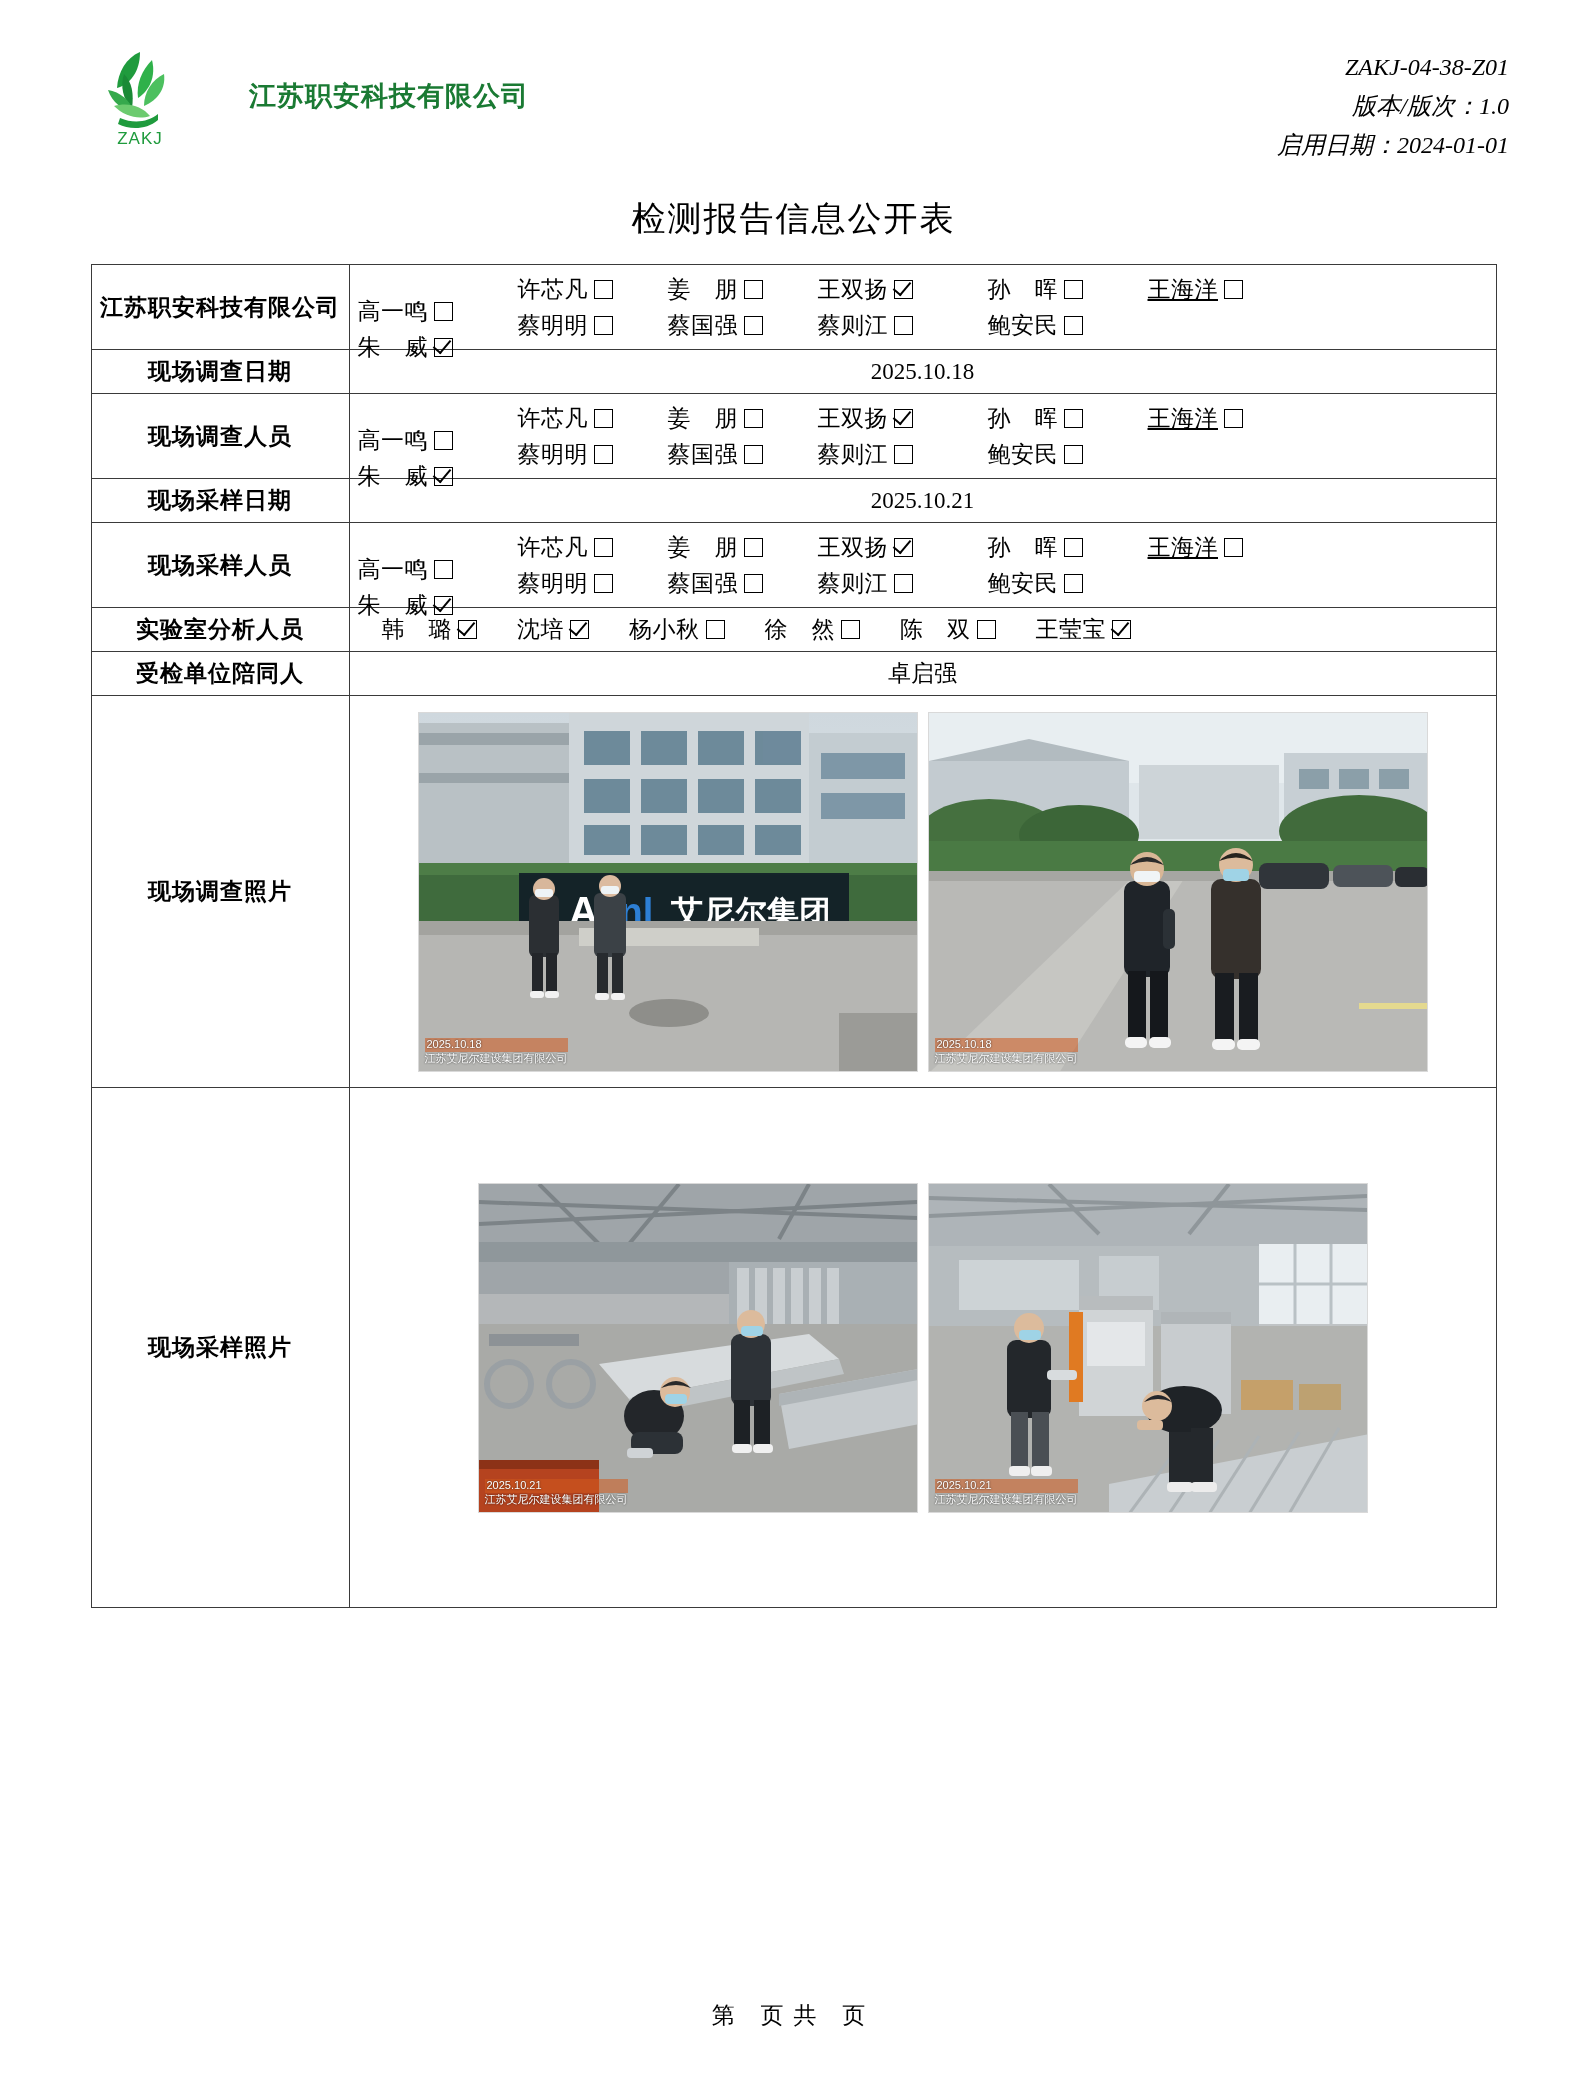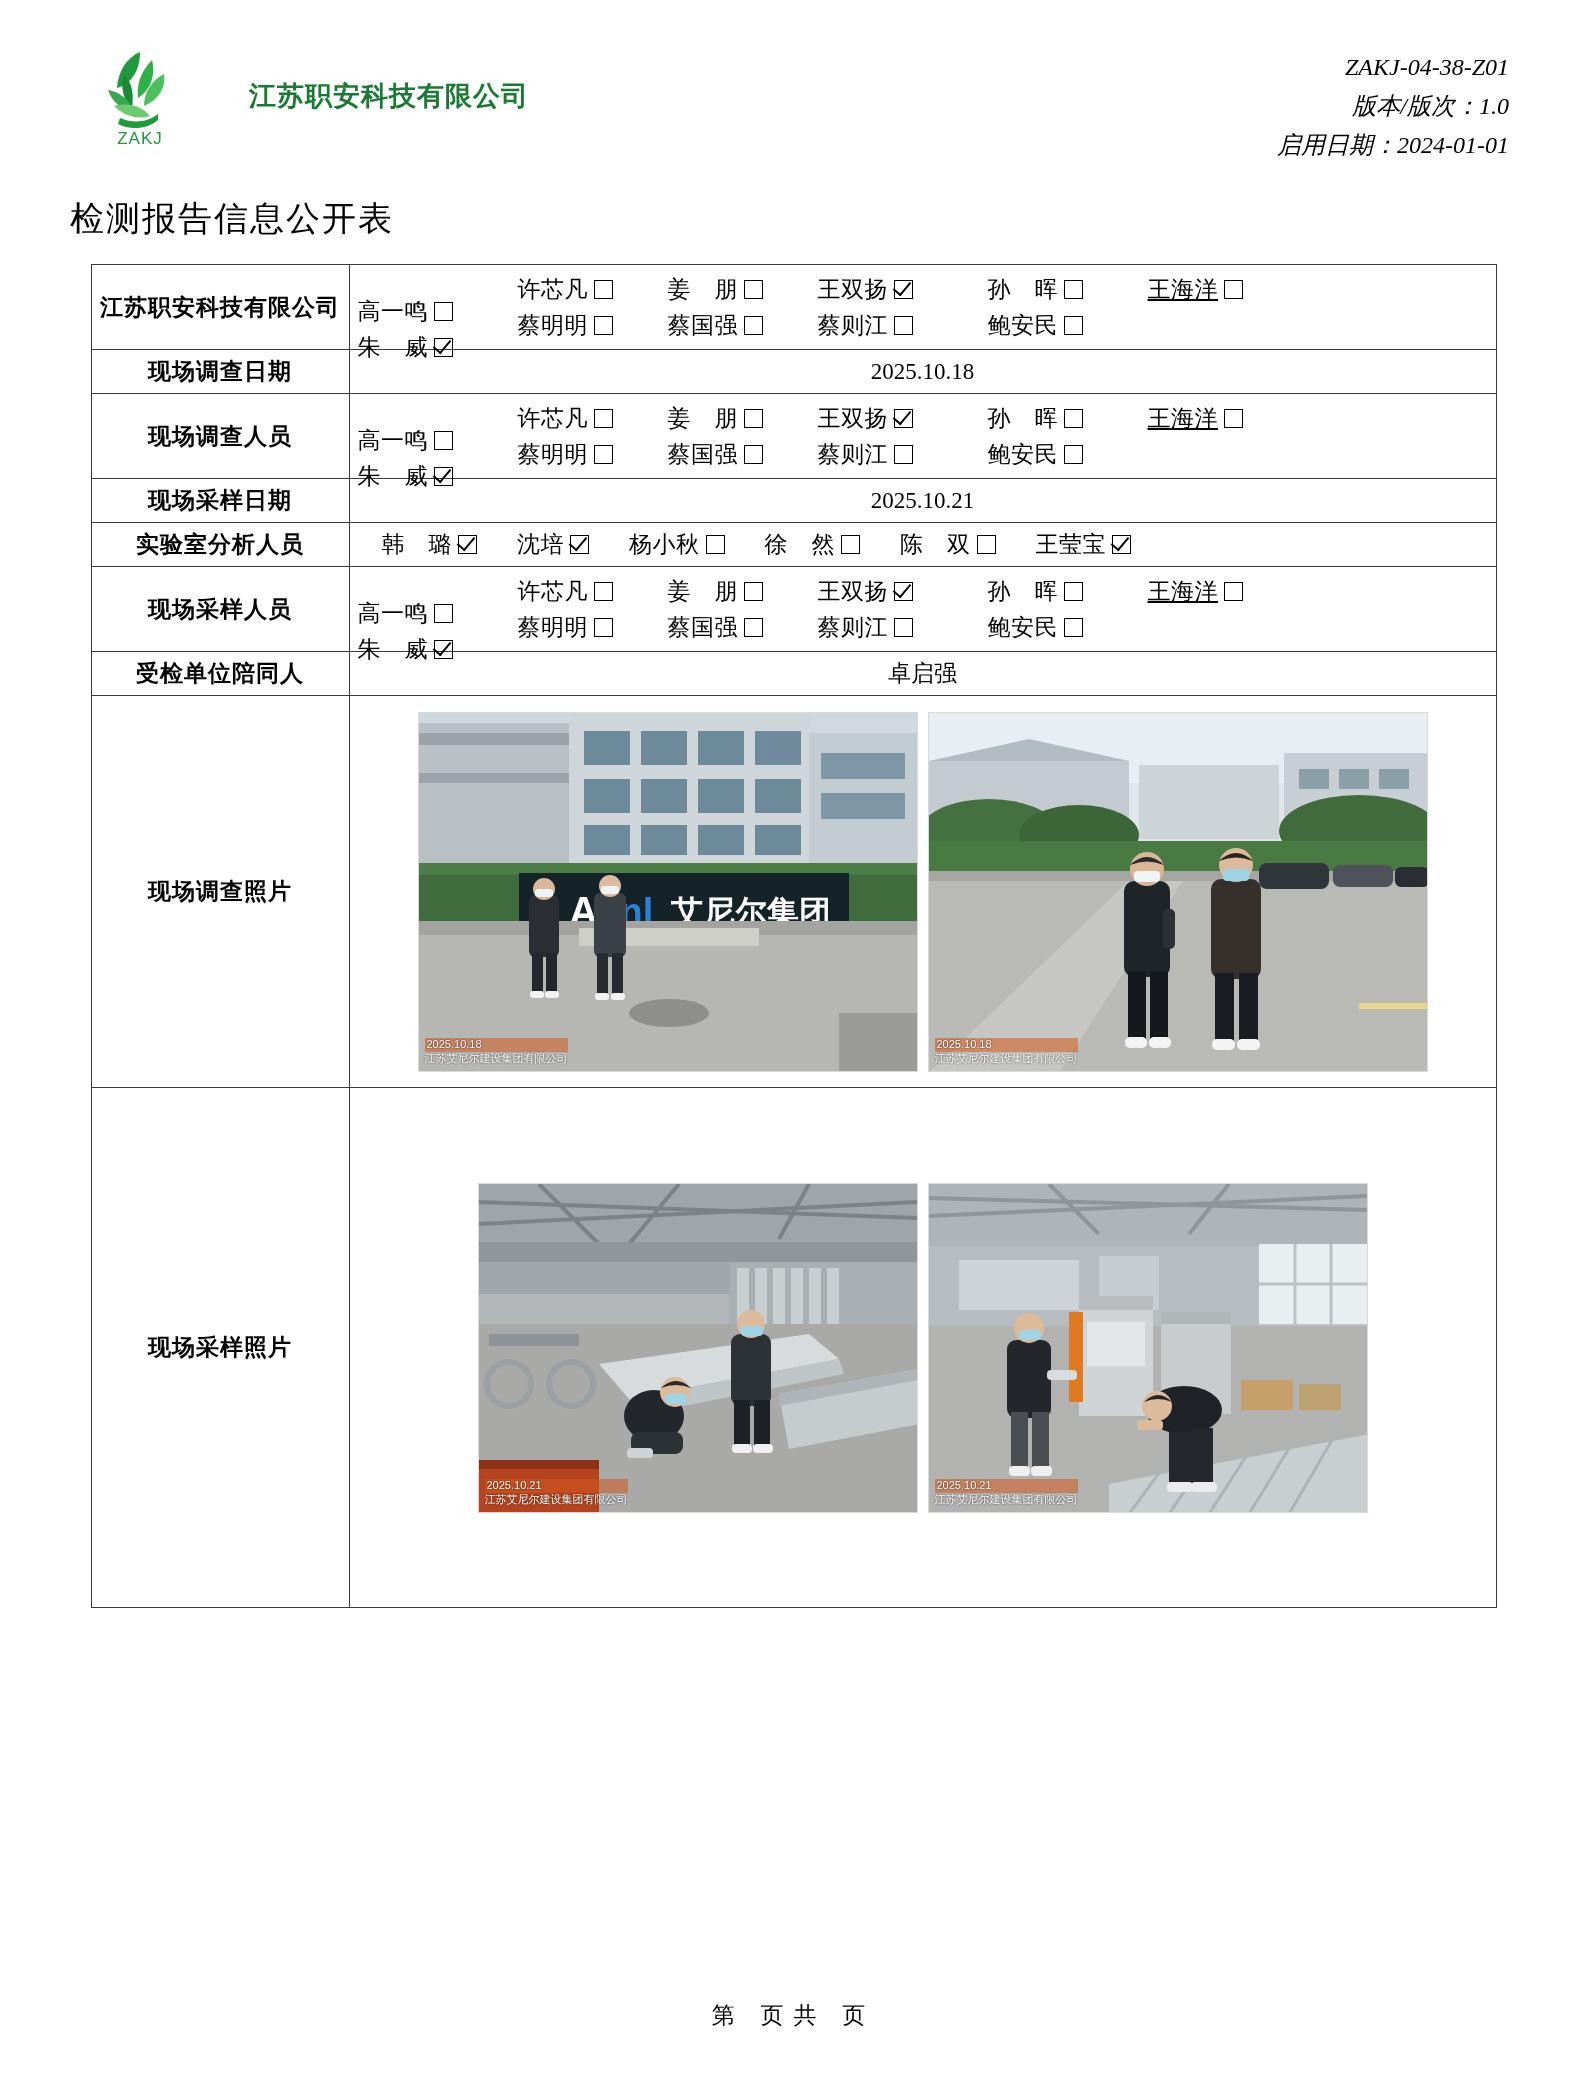--- a/index.html
+++ b/index.html
@@ -53,21 +53,21 @@
     font-size: 24px;
     line-height: 1.62;
     padding-top: 8px;
     padding-right: 8px;
     font-style: italic;
   }
   .header-right div { white-space: nowrap; }
 
   
   .doc-title {
-    text-align: left;
+    text-align: center;
     font-size: 34px;
     letter-spacing: 2px;
     margin-top: 26px;
     margin-bottom: 22px;
   }
 
   
   table.main {
     width: 1405px;
     margin: 0 auto;
@@ -344,20 +344,74 @@
           </div>
         </td>
       </tr>
 
       <tr>
         <td class="lbl bold">现场采样日期</td>
         <td colspan="3" class="ctr">2025.10.21</td>
       </tr>
 
       <tr>
+        <td class="lbl bold">现场采样人员</td>
+        <td colspan="3" class="members">
+          <div class="mrow">
+            <span class="mitem c1">
+                <span class="nm">高一鸣</span>
+                <span class="box"></span>
+              </span>
+            <span class="mitem c2">
+                <span class="nm">许芯凡</span>
+                <span class="box"></span>
+              </span>
+            <span class="mitem c3">
+                <span class="nm">姜　朋</span>
+                <span class="box"></span>
+              </span>
+            <span class="mitem c4">
+                <span class="nm">王双扬</span>
+                <span class="box checked"></span>
+              </span>
+            <span class="mitem c5">
+                <span class="nm">孙　晖</span>
+                <span class="box"></span>
+              </span>
+            <span class="mitem c6">
+                <span class="nm">王海洋</span>
+                <span class="box"></span>
+              </span>
+          </div>
+          <div class="mrow">
+            <span class="mitem c1">
+                <span class="nm">朱　威</span>
+                <span class="box checked"></span>
+              </span>
+            <span class="mitem c2">
+                <span class="nm">蔡明明</span>
+                <span class="box"></span>
+              </span>
+            <span class="mitem c3">
+                <span class="nm">蔡国强</span>
+                <span class="box"></span>
+              </span>
+            <span class="mitem c4">
+                <span class="nm">蔡则江</span>
+                <span class="box"></span>
+              </span>
+            <span class="mitem c5">
+                <span class="nm">鲍安民</span>
+                <span class="box"></span>
+              </span>
+          </div>
+        </td>
+      </tr>
+
+      <tr>
         <td class="lbl bold">实验室分析人员</td>
         <td colspan="3">
           <div class="labrow">
             <span class="mitem">
                 <span class="nm">韩　璐</span>
                 <span class="box checked"></span>
               </span>
             <span class="mitem">
                 <span class="nm">沈培</span>
                 <span class="box checked"></span>
@@ -370,74 +424,20 @@
                 <span class="nm">徐　然</span>
                 <span class="box"></span>
               </span>
             <span class="mitem">
                 <span class="nm">陈　双</span>
                 <span class="box"></span>
               </span>
             <span class="mitem">
                 <span class="nm">王莹宝</span>
                 <span class="box checked"></span>
-              </span>
-          </div>
-        </td>
-      </tr>
-
-      <tr>
-        <td class="lbl bold">现场采样人员</td>
-        <td colspan="3" class="members">
-          <div class="mrow">
-            <span class="mitem c1">
-                <span class="nm">高一鸣</span>
-                <span class="box"></span>
-              </span>
-            <span class="mitem c2">
-                <span class="nm">许芯凡</span>
-                <span class="box"></span>
-              </span>
-            <span class="mitem c3">
-                <span class="nm">姜　朋</span>
-                <span class="box"></span>
-              </span>
-            <span class="mitem c4">
-                <span class="nm">王双扬</span>
-                <span class="box checked"></span>
-              </span>
-            <span class="mitem c5">
-                <span class="nm">孙　晖</span>
-                <span class="box"></span>
-              </span>
-            <span class="mitem c6">
-                <span class="nm">王海洋</span>
-                <span class="box"></span>
-              </span>
-          </div>
-          <div class="mrow">
-            <span class="mitem c1">
-                <span class="nm">朱　威</span>
-                <span class="box checked"></span>
-              </span>
-            <span class="mitem c2">
-                <span class="nm">蔡明明</span>
-                <span class="box"></span>
-              </span>
-            <span class="mitem c3">
-                <span class="nm">蔡国强</span>
-                <span class="box"></span>
-              </span>
-            <span class="mitem c4">
-                <span class="nm">蔡则江</span>
-                <span class="box"></span>
-              </span>
-            <span class="mitem c5">
-                <span class="nm">鲍安民</span>
-                <span class="box"></span>
               </span>
           </div>
         </td>
       </tr>
 
       <tr>
         <td class="lbl bold">受检单位陪同人</td>
         <td colspan="3" class="ctr">卓启强</td>
       </tr>
 

